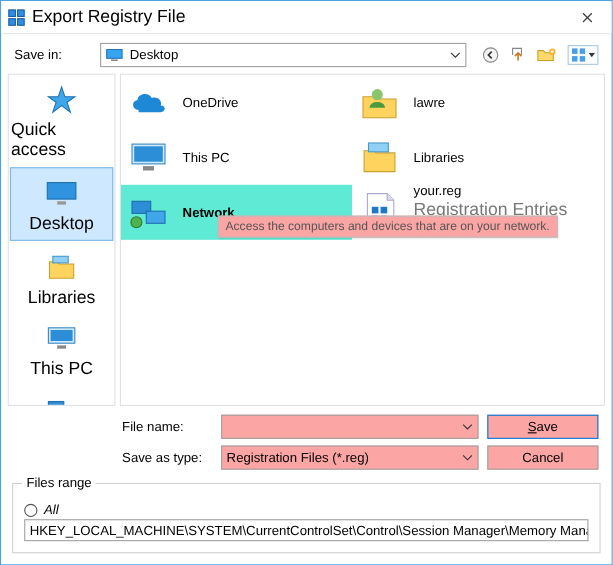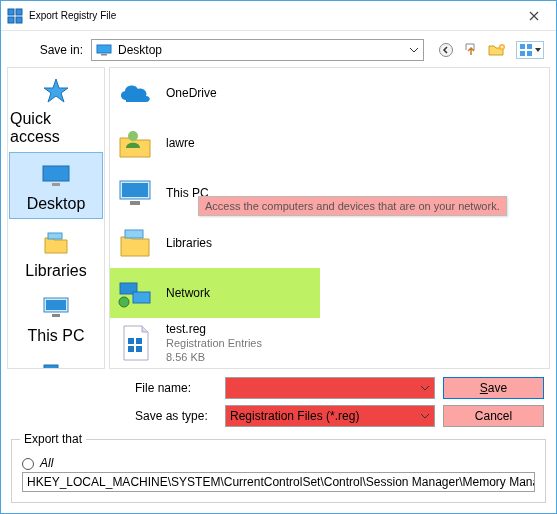--- a/index.html
+++ b/index.html
@@ -2,54 +2,54 @@
 <html><head>
 <meta charset="utf-8">
 <style>
   * { box-sizing: border-box; font-family: "Segoe UI", Tahoma, sans-serif; font-size: 12px; }
   html, body { margin: 0; padding: 0; }
   body { width: 557px; height: 514px; border: 1px solid #4da2e0; background: #fff; display: flex; flex-direction: column; }
 
   
   .titlebar { height: 30px; background: #fff; display: flex; align-items: center; padding: 0 2px 0 6px; border-bottom: 1px solid #e6e6e6; }
   .titlebar .icon { width: 16px; height: 16px; margin-right: 6px; }
-  .titlebar .title { flex: 1; color: #000; font-size: 10px; }
+  .titlebar .title { flex: 1; color: #000; font-size: 16px; }
   .titlebar .close { width: 40px; height: 28px; display: flex; align-items: center; justify-content: center; color: #444; cursor: pointer; }
 
   
   .toolbar { padding: 8px 12px 4px 12px; display: flex; align-items: center; gap: 8px; }
-  .toolbar .lbl { width: 70px; text-align: right; color: #000; }
+  .toolbar .lbl { width: 70px; color: #000; }
   .savein { flex: 1; display: flex; align-items: center; border: 1px solid #a0a0a0; background: #fff; height: 22px; padding: 0 4px; gap: 6px; position: relative; }
   .savein .sel { flex: 1; }
   .savein .chev { color: #333; }
   .tbicons { display: flex; gap: 10px; align-items: center; padding-left: 6px; }
 
   
   .main { flex: 1; display: flex; min-height: 0; }
   .sidebar { width: 98px; border: 1px solid #e0e0e0; margin: 2px 0 2px 6px; display: flex; flex-direction: column; align-items: stretch; overflow: hidden; }
   .side-item { display: flex; flex-direction: column; align-items: center; padding: 7px 2px 5px 2px; gap: 3px; cursor: pointer; color: #000; }
   .side-item.sel { background: #cde8ff; border: 1px solid #7ab8e0; margin: 1px; }
   .side-item .icn { width: 32px; height: 32px; display: flex; align-items: center; justify-content: center; }
   .side-item .txt { font-size: 16px; }
 
   .filepane { flex: 1; margin: 2px 6px 2px 4px; border: 1px solid #e0e0e0; position: relative; overflow: hidden; }
-  .items { display: flex; flex-wrap: wrap; align-content: flex-start; flex-direction: column; }
+  .items { display: flex; flex-wrap: wrap; align-content: flex-start; }
   .fitem { width: 210px; height: 50px; display: flex; align-items: center; gap: 10px; padding: 2px 4px; cursor: pointer; }
-  .fitem.hl { background: #bef264; }
+  .fitem.hl { background: #5eead4; font-weight: bold; }
   .fitem .ficon { width: 42px; height: 42px; display: flex; align-items: center; justify-content: center; flex-shrink: 0; }
   .fitem .meta { display: flex; flex-direction: column; line-height: 1.25; }
-  .fitem .meta .sub { color: #777; font-size: 11px; }
+  .fitem .meta .sub { color: #777; font-size: 16px; }
 
   .tooltip { position: absolute; left: 88px; top: 128px; background: #fca5a5; border: 1px solid #bbb; padding: 3px 6px; font-size: 11px; color: #555; box-shadow: 1px 1px 2px rgba(0,0,0,0.15); }
 
   
-  .formrows { padding: 6px 12px 2px 110px; margin-left: 24px; }
+  .formrows { padding: 6px 12px 2px 110px; }
   .frow { display: flex; align-items: center; gap: 8px; margin-bottom: 6px; }
   .frow .flbl { width: 82px; color: #000; }
-  .combo { flex: 1; height: 22px; border: 1px solid #a0a0a0; background: #ef4444; display: flex; align-items: center; padding: 0 4px; position: relative; }
+  .combo { flex: 1; height: 22px; border: 1px solid #a0a0a0; background: #fca5a5; display: flex; align-items: center; padding: 0 4px; position: relative; }
   .combo .val { flex: 1; }
   .combo .chev { color: #333; }
   .btn { width: 101px; height: 22px; border: 1px solid #a0a0a0; background: #fca5a5; display: flex; align-items: center; justify-content: center; cursor: pointer; }
   .btn.default { border: 1px solid #0078d7; }
   .btn .u { text-decoration: underline; }
 
   
   .group { margin: 4px 10px 10px 10px; border: 1px solid #d0d0d0; position: relative; padding: 10px 10px 10px 10px; }
   .group .legend { position: absolute; top: -8px; left: 8px; background: #fff; padding: 0 4px; font-size: 12px; }
   .radio-row { display: flex; align-items: flex-end; gap: 6px; height: 20px; margin-bottom: 2px; font-style: italic; }
@@ -249,21 +249,21 @@
             <svg width="34" height="38" viewBox="0 0 34 38">
               <path d="M6 2 L24 2 L30 8 L30 36 L6 36 Z" fill="#fff" stroke="#aac"></path>
               <path d="M24 2 L24 8 L30 8" fill="#dde" stroke="#aac"></path>
               <rect x="10" y="14" width="6" height="6" fill="#1e78c8"></rect>
               <rect x="18" y="14" width="6" height="6" fill="#1e78c8"></rect>
               <rect x="10" y="22" width="6" height="6" fill="#1e78c8"></rect>
               <rect x="18" y="22" width="6" height="6" fill="#1e78c8"></rect>
             </svg>
           </span>
         <div class="meta">
-          <span>test.reg</span>
+          <span>your.reg</span>
           <span class="sub">Registration Entries</span>
           <span class="sub">8.56 KB</span>
         </div>
       </div>
     </div>
     <div class="tooltip">Access the computers and devices that are on your network.</div>
   </div>
 </div>
 
 <div class="formrows">
@@ -291,21 +291,21 @@
           </svg>
         </span>
     </div>
     <div class="btn">
         <span>Cancel</span>
       </div>
   </div>
 </div>
 
 <div class="group">
-  <div class="legend">Export that</div>
+  <div class="legend">Files range</div>
   <div class="radio-row">
     <span class="radio"></span>
     <span><span class="u">A</span>ll</span>
   </div>
   <div class="txtbox">
     <span>HKEY_LOCAL_MACHINE\SYSTEM\CurrentControlSet\Control\Session Manager\Memory Management</span>
   </div>
 </div>
 
 </body></html>

